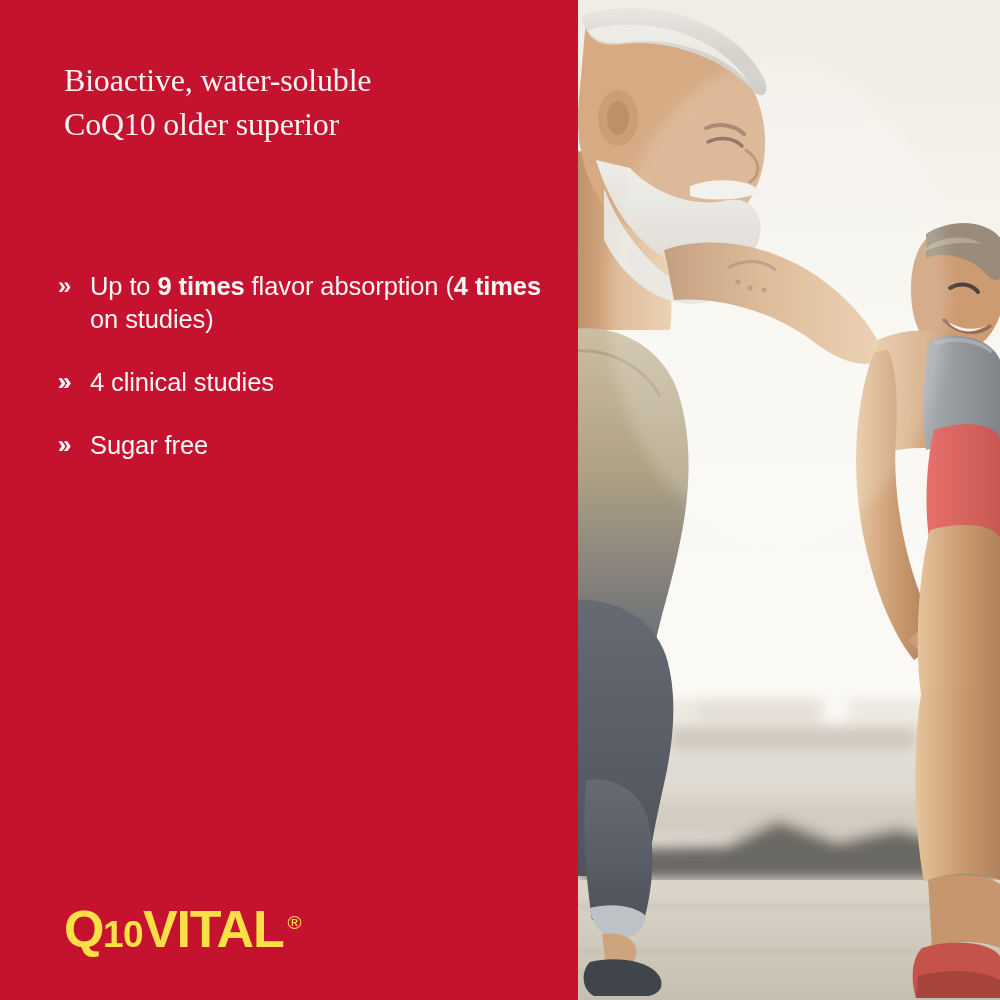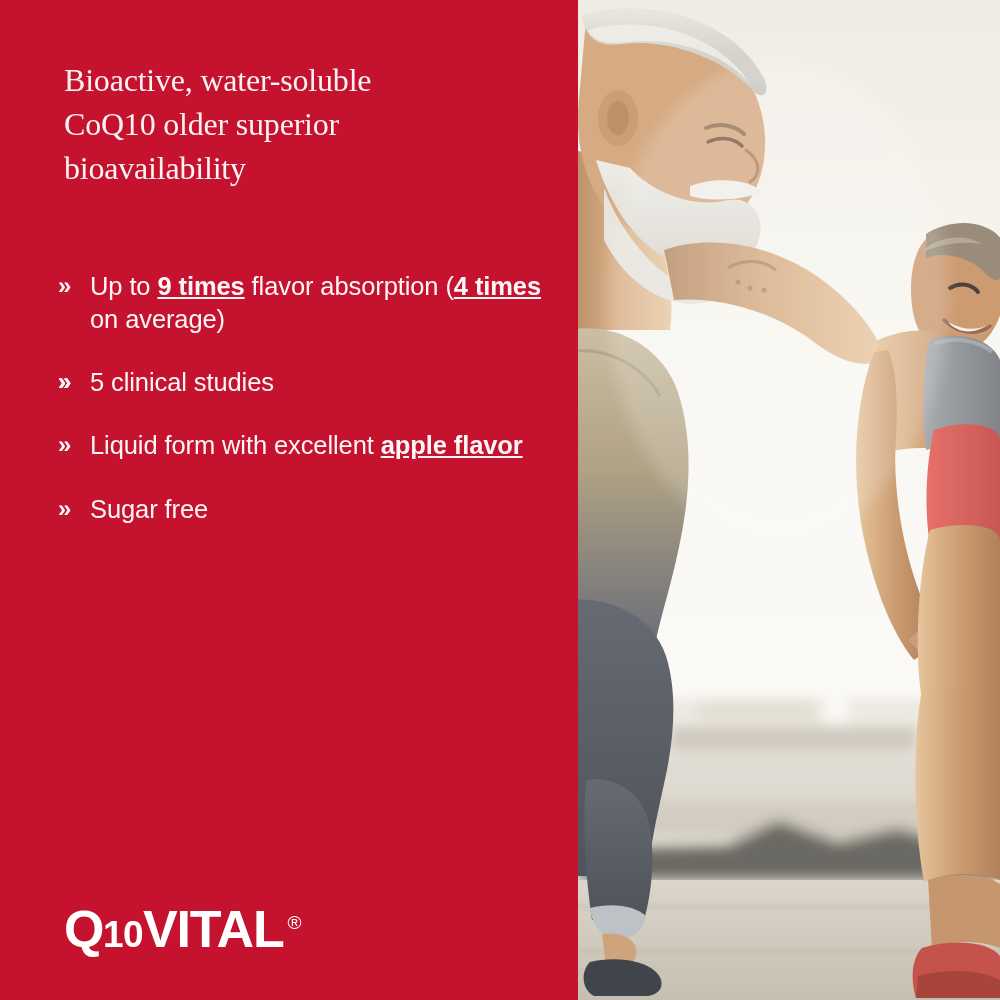--- a/index.html
+++ b/index.html
@@ -58,28 +58,28 @@
   .bullet:last-child { margin-bottom: 0; }
   .chev {
     position: absolute;
     left: 0;
     top: 0px;
     font-size: 24px;
     font-weight: 700;
     line-height: 1.30;
     color: #FDF6F6;
   }
-  .bullet b { font-weight: 700; text-decoration: underline; }
+  .bullet b { font-weight: 700; }
 
   
   .logo {
     position: absolute;
     left: 64px;
     bottom: 45px;
-    color: #ffffff;
+    color: #fde047;
     white-space: nowrap;
     line-height: 1;
   }
   .logo .lg-q {
     font-size: 52px;
     font-weight: 700;
     letter-spacing: -1.5px;
     vertical-align: baseline;
   }
   .logo .lg-10 {
@@ -118,29 +118,28 @@
 </head>
 <body>
 
 <div id="canvas">
 
   <div class="red-panel">
 
     <div class="headline">
       <div>Bioactive, water-soluble</div>
       <div>CoQ10 older superior</div>
-      <div>bioavailability</div>
     </div>
 
     <div class="bullets" id="benefit-list">
-        <div class="bullet"><span class="chev">»</span><span><span>Up to </span><b>9 times</b><span> flavor absorption (</span><b>4 times</b><span> on average)</span></span></div>
+        <div class="bullet"><span class="chev">»</span><span><span>Up to </span><b>9 times</b><span> flavor absorption (</span><b>4 times</b><span> on studies)</span></span></div>
         <div class="bullet"><span class="chev">»</span></div>
         <div class="bullet"><span class="chev">»</span></div>
-        <div class="bullet"><span class="chev">»</span><span><span>5 clinical studies</span></span></div>
-        <div class="bullet"><span class="chev">»</span><span><span>Liquid form with excellent </span><b>apple flavor</b></span></div>
+        <div class="bullet"><span class="chev">»</span><span><span>4 clinical studies</span></span></div>
+        <div class="bullet"><span class="chev">»</span></div>
         <div class="bullet"><span class="chev">»</span><span><span>Sugar free</span></span></div>
       </div>
 
     <div class="logo">
       <span class="lg-q">Q</span><span class="lg-10">10</span><span class="lg-vital">VITAL</span><span class="lg-reg">®</span>
     </div>
 
   </div>
 
   <div class="photo">

